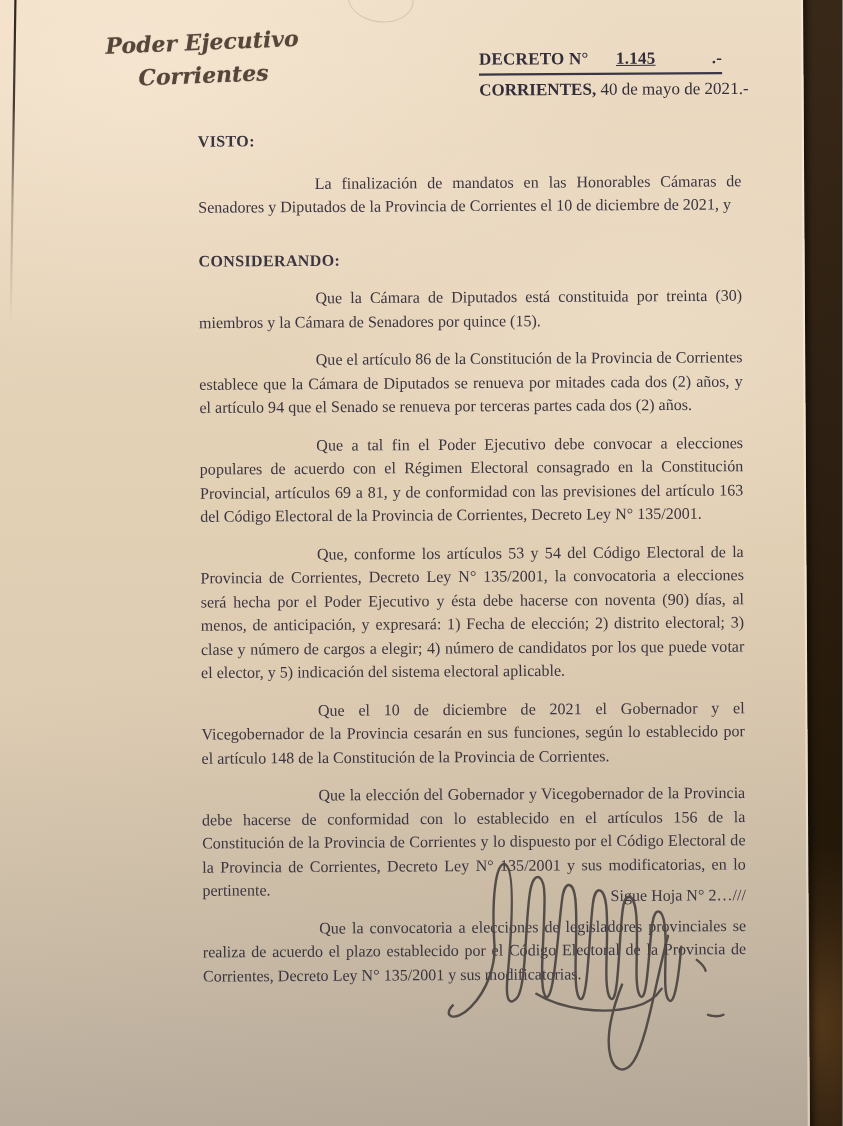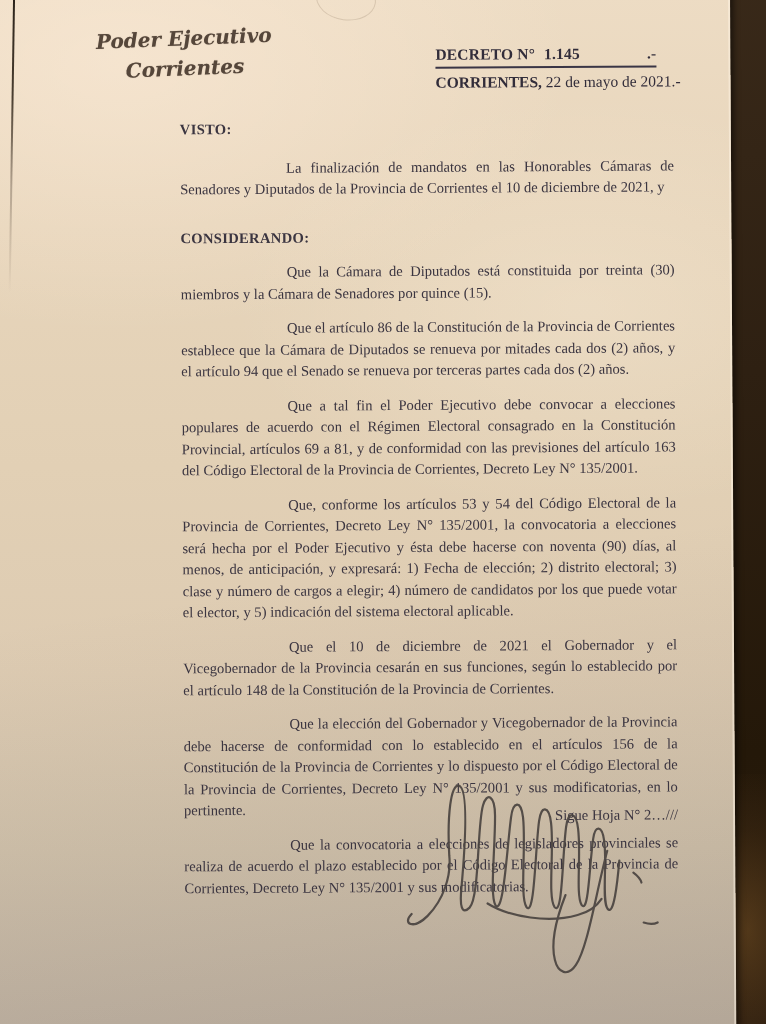--- a/index.html
+++ b/index.html
@@ -47,21 +47,21 @@
   }
   .title-block{
     position:absolute;left:449px;top:50px;width:260px;
     color:#322d3a;font-size:15.5px;line-height:22px;
   }
   .decree-line{
     display:flex;justify-content:space-between;align-items:flex-end;
     width:221px;border-bottom:2px solid #3a3545;padding-bottom:1px;
     font-weight:bold;letter-spacing:0.2px;
   }
-  .decree-left .num{margin-left:9px;}
+  .decree-left .num{margin-left:25px;text-decoration:underline;}
   .date-line{margin-top:3px;}
   .date-line .bold{font-weight:bold;text-align:right;}
   .body-text{
     position:absolute;left:193px;top:124px;width:494px;
     color:#3b3540;font-size:14.6px;line-height:21.5px;
     text-align:justify;
   }
   .heading{font-weight:bold;letter-spacing:0.3px;}
   .h-visto{margin:0 0 17px 0;}
   .h-considerando{margin:27px 0 13px 0;}
@@ -90,21 +90,21 @@
     <div>Poder Ejecutivo</div>
     <div>Corrientes</div>
   </div>
 
   <div class="title-block">
     <div class="decree-line">
       <span class="decree-left"><span>DECRETO N°</span><span class="num">1.145</span></span>
       <span>.-</span>
     </div>
     <div class="date-line">
-      <span class="bold">CORRIENTES,</span><span> 22 de mayo de 2021.-</span>
+      <span class="bold">CORRIENTES,</span><span> 40 de mayo de 2021.-</span>
     </div>
   </div>
 
   <div class="body-text">
     <div class="heading h-visto">VISTO:</div>
     <p class="para">La finalización de mandatos en las Honorables Cámaras de Senadores y Diputados de la Provincia de Corrientes el 10 de diciembre de 2021, y</p>
     <div class="heading h-considerando">CONSIDERANDO:</div>
     <p class="para">Que la Cámara de Diputados está constituida por treinta (30) miembros y la Cámara de Senadores por quince (15).</p>
     <p class="para">Que el artículo 86 de la Constitución de la Provincia de Corrientes establece que la Cámara de Diputados se renueva por mitades cada dos (2) años, y el artículo 94 que el Senado se renueva por terceras partes cada dos (2) años.</p>
     <p class="para">Que a tal fin el Poder Ejecutivo debe convocar a elecciones populares de acuerdo con el Régimen Electoral consagrado en la Constitución Provincial, artículos 69 a 81, y de conformidad con las previsiones del artículo 163 del Código Electoral de la Provincia de Corrientes, Decreto Ley N° 135/2001.</p>

